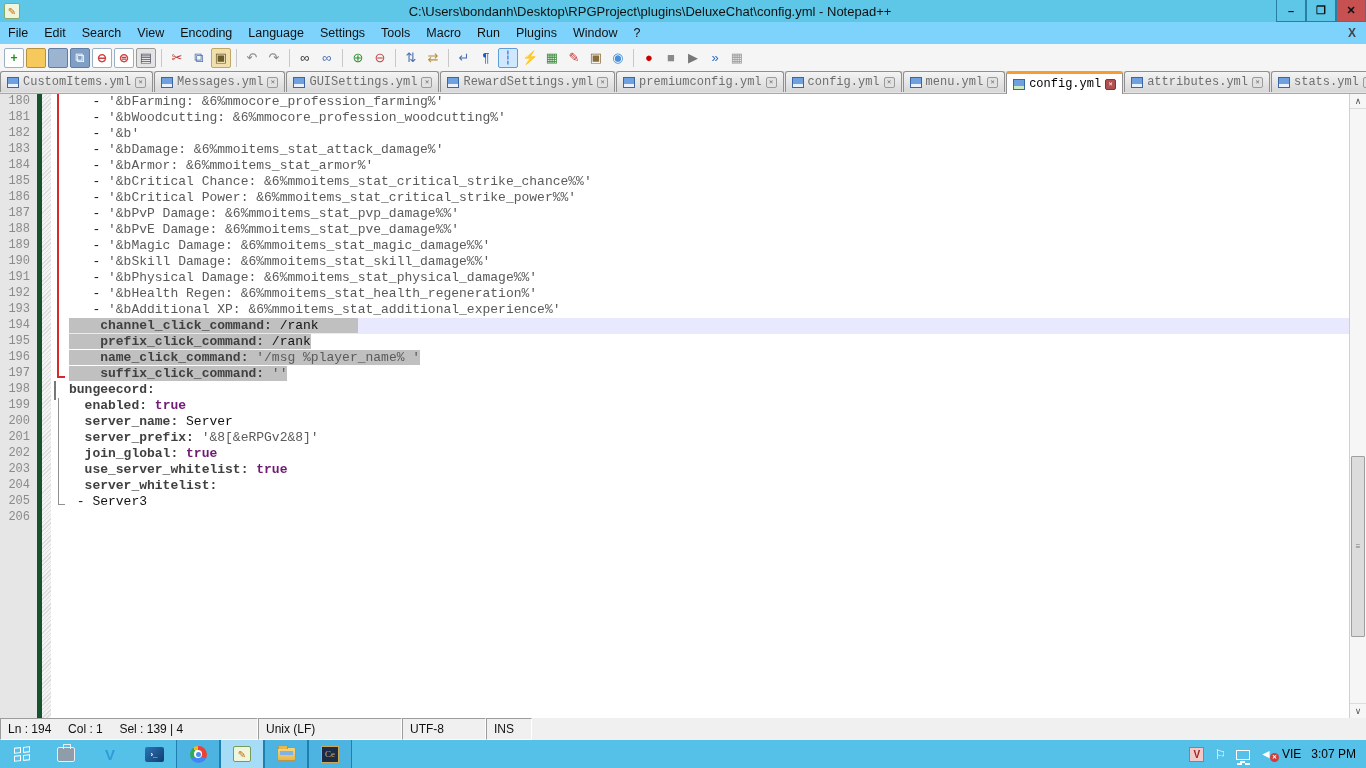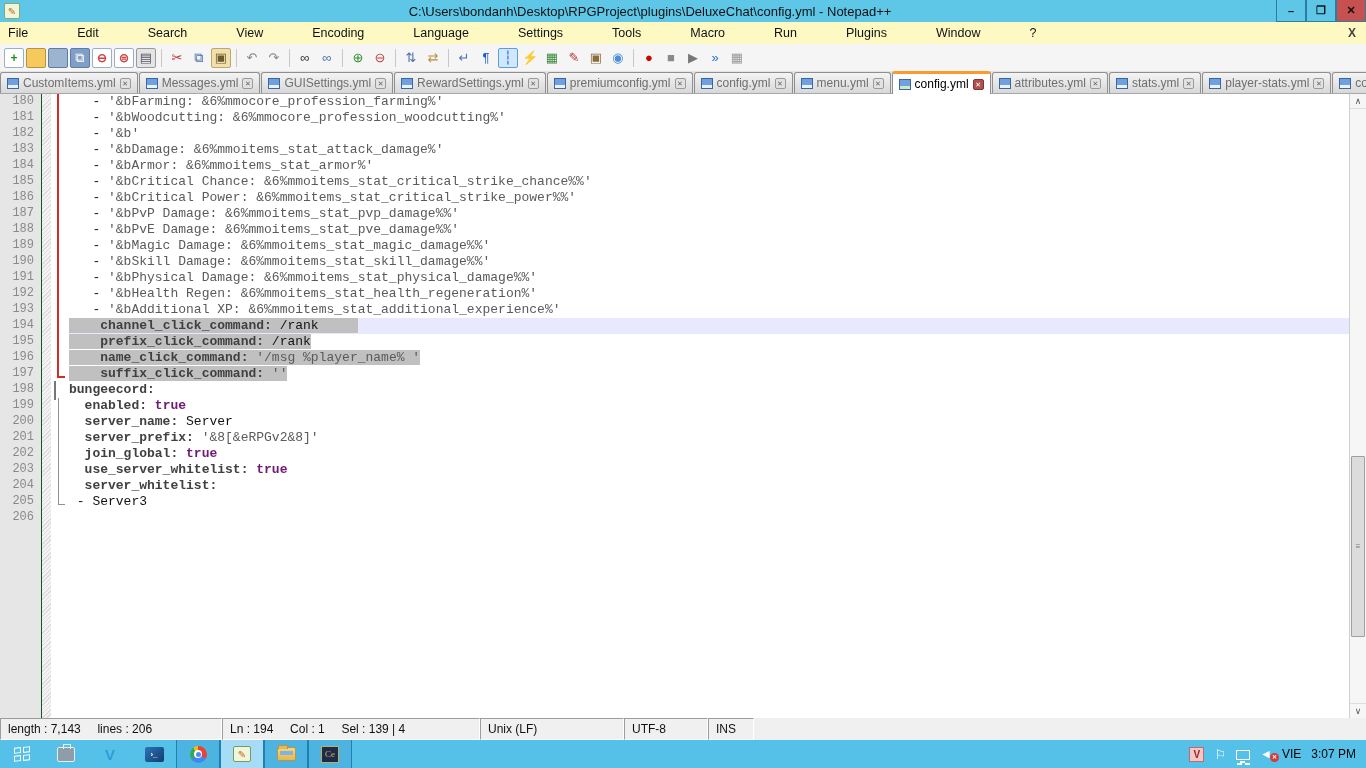--- a/index.html
+++ b/index.html
@@ -8,44 +8,44 @@
 
   
   .titlebar { height:22px; background:#5EC7E8; display:flex; align-items:center; flex:0 0 auto; }
   .titlebar .appicon { width:16px; height:16px; margin:0 4px; background:#eef7de; border:1px solid #8aa86a; border-radius:2px; display:flex; align-items:center; justify-content:center; font-size:10px; color:#c96a10; }
   .titlebar .title { flex:1; text-align:center; font-size:13px; color:#111; white-space:nowrap; overflow:hidden; }
   .winbtns { display:flex; height:22px; }
   .winbtn { width:30px; height:22px; display:flex; align-items:center; justify-content:center; font-size:11px; font-weight:bold; color:#111; border:1px solid #2a7da3; border-top:none; background:#5EC7E8; cursor:default; }
   .winbtn.close { background:#C75050; }
 
   
-  .menubar { height:22px; background:#fef9c3; display:flex; align-items:center; font-size:12.5px; color:#111; flex:0 0 auto;gap:33px; }
+  .menubar { height:22px; background:#7dd3fc; display:flex; align-items:center; font-size:12.5px; color:#111; flex:0 0 auto; }
   .menu-item { padding:2px 8px; }
   .menubar .spacer { flex:1; }
   .menubar-close { padding:0 10px; font-weight:bold; color:#444; font-size:12px; }
 
   
   .toolbar { height:27px; background:#f5f5f5; display:flex; align-items:center; padding-left:3px; flex:0 0 auto; }
   .tbico { width:20px; height:20px; margin:0 1px; display:flex; align-items:center; justify-content:center; font-size:13px; line-height:1; border:1px solid transparent; border-radius:2px; }
   .tbico.page { background:#fff; border:1px solid #9ab0c4; font-weight:bold; font-size:12px; }
   .tbico.active { background:#cfe8ff; border:1px solid #5c9fd6; }
   .tb-sep { width:1px; height:18px; background:#c8c8c8; margin:0 4px; }
 
   
-  .tabbar { height:23px; background:#e4e4e4; display:flex; align-items:flex-end; border-bottom:1px solid #a8a8a8; flex:0 0 auto; }
+  .tabbar { height:23px; background:#e4e4e4; display:flex; border-bottom:1px solid #a8a8a8; flex:0 0 auto;font-family:Liberation Mono, monospace; }
   .tab { height:21px; display:flex; align-items:center; gap:4px; padding:0 6px; margin-right:1px; background:linear-gradient(#f4f4f4,#d8d8d8); border:1px solid #8f8f8f; border-bottom:none; border-radius:3px 3px 0 0; font-size:12px; color:#6e6e6e; white-space:nowrap; }
   .tab.active { height:23px; background:#fff; color:#000; border-top:3px solid #F99B2D; margin-bottom:-1px; }
   .floppy { width:12px; height:11px; background:linear-gradient(#6FA0E0 0 6px,#eaf2ff 6px 11px); border:1px solid #3B66A0; flex:0 0 auto; }
   .tab.active .floppy { background:linear-gradient(#6FA0E0 0 6px,#cdebc2 6px 11px); }
   .tabx { width:11px; height:11px; border:1px solid #9a9a9a; background:#e2e2e2; color:#666; font-size:7px; line-height:9px; text-align:center; border-radius:2px; }
   .tab.active .tabx { background:#B05050; border-color:#7e3535; color:#fff; }
 
   
   .editor { flex:1; display:flex; background:#fff; overflow:hidden; position:relative; }
-  .col-nums { width:42px; background:#e6e6e6; border-right:1px solid #14532d; }
+  .col-nums { width:42px; background:#e6e6e6; border-right:5px solid #14532d; }
   .col-nums .num { height:16px; font:12px "Liberation Mono",monospace; color:#8a8a8a; text-align:right; padding-right:7px; }
   .col-hatch { width:9px; background:repeating-linear-gradient(135deg,#dcdcdc 0 1px,#f3f3f3 1px 3px); }
   .col-fold { width:15px; background:#fff; }
   .fold { height:16px; position:relative; }
   .f-red::before { content:""; position:absolute; left:6px; top:0; bottom:0; width:2px; background:#d42a2a; }
   .f-red-end::before { content:""; position:absolute; left:6px; top:0; height:10px; width:2px; background:#d42a2a; }
   .f-red-end::after { content:""; position:absolute; left:6px; top:10px; width:8px; height:2px; background:#d42a2a; }
   .f-gray::before { content:""; position:absolute; left:7px; top:0; bottom:0; width:1px; background:#909090; }
   .f-gray-end::before { content:""; position:absolute; left:7px; top:0; height:10px; width:1px; background:#909090; }
   .f-gray-end::after { content:""; position:absolute; left:7px; top:10px; width:7px; height:1px; background:#909090; }
@@ -303,21 +303,20 @@
     <div class="col-code"><div class="codeline"><span class="t-txt">   - </span><span class="t-str">'&amp;bFarming: &amp;6%mmocore_profession_farming%'</span></div><div class="codeline"><span class="t-txt">   - </span><span class="t-str">'&amp;bWoodcutting: &amp;6%mmocore_profession_woodcutting%'</span></div><div class="codeline"><span class="t-txt">   - </span><span class="t-str">'&amp;b'</span></div><div class="codeline"><span class="t-txt">   - </span><span class="t-str">'&amp;bDamage: &amp;6%mmoitems_stat_attack_damage%'</span></div><div class="codeline"><span class="t-txt">   - </span><span class="t-str">'&amp;bArmor: &amp;6%mmoitems_stat_armor%'</span></div><div class="codeline"><span class="t-txt">   - </span><span class="t-str">'&amp;bCritical Chance: &amp;6%mmoitems_stat_critical_strike_chance%%'</span></div><div class="codeline"><span class="t-txt">   - </span><span class="t-str">'&amp;bCritical Power: &amp;6%mmoitems_stat_critical_strike_power%%'</span></div><div class="codeline"><span class="t-txt">   - </span><span class="t-str">'&amp;bPvP Damage: &amp;6%mmoitems_stat_pvp_damage%%'</span></div><div class="codeline"><span class="t-txt">   - </span><span class="t-str">'&amp;bPvE Damage: &amp;6%mmoitems_stat_pve_damage%%'</span></div><div class="codeline"><span class="t-txt">   - </span><span class="t-str">'&amp;bMagic Damage: &amp;6%mmoitems_stat_magic_damage%%'</span></div><div class="codeline"><span class="t-txt">   - </span><span class="t-str">'&amp;bSkill Damage: &amp;6%mmoitems_stat_skill_damage%%'</span></div><div class="codeline"><span class="t-txt">   - </span><span class="t-str">'&amp;bPhysical Damage: &amp;6%mmoitems_stat_physical_damage%%'</span></div><div class="codeline"><span class="t-txt">   - </span><span class="t-str">'&amp;bHealth Regen: &amp;6%mmoitems_stat_health_regeneration%'</span></div><div class="codeline"><span class="t-txt">   - </span><span class="t-str">'&amp;bAdditional XP: &amp;6%mmoitems_stat_additional_experience%'</span></div><div class="codeline cur"><span class="sel"><span class="t-txt">    </span><span class="t-key">channel_click_command:</span><span class="t-txt"> /rank</span><span class="t-txt">     </span></span></div><div class="codeline"><span class="sel"><span class="t-txt">    </span><span class="t-key">prefix_click_command:</span><span class="t-txt"> /rank</span></span></div><div class="codeline"><span class="sel"><span class="t-txt">    </span><span class="t-key">name_click_command:</span><span class="t-txt"> </span><span class="t-str">'/msg %player_name% '</span></span></div><div class="codeline"><span class="sel"><span class="t-txt">    </span><span class="t-key">suffix_click_command:</span><span class="t-txt"> </span><span class="t-str">''</span></span></div><div class="codeline"><span class="t-key">bungeecord:</span></div><div class="codeline"><span class="t-txt">  </span><span class="t-key">enabled:</span><span class="t-txt"> </span><span class="t-kw">true</span></div><div class="codeline"><span class="t-txt">  </span><span class="t-key">server_name:</span><span class="t-txt"> Server</span></div><div class="codeline"><span class="t-txt">  </span><span class="t-key">server_prefix:</span><span class="t-txt"> </span><span class="t-str">'&amp;8[&amp;eRPGv2&amp;8]'</span></div><div class="codeline"><span class="t-txt">  </span><span class="t-key">join_global:</span><span class="t-txt"> </span><span class="t-kw">true</span></div><div class="codeline"><span class="t-txt">  </span><span class="t-key">use_server_whitelist:</span><span class="t-txt"> </span><span class="t-kw">true</span></div><div class="codeline"><span class="t-txt">  </span><span class="t-key">server_whitelist:</span></div><div class="codeline"><span class="t-txt"> - Server3</span></div><div class="codeline"></div></div>
     <div class="vscroll">
       <div class="varrow up">∧</div>
       <div class="vthumb">≡</div>
       <div class="varrow down">∨</div>
     </div>
 
   </div>
 
   <div class="statusbar">
-    <span class="st lenlines">length : 7,143     lines : 206</span>
     <span class="st pos">Ln : 194     Col : 1     Sel : 139 | 4</span>
     <span class="st eol">Unix (LF)</span>
     <span class="st enc">UTF-8</span>
     <span class="st ins">INS</span>
     <span class="st grip"></span>
   </div>
 
   <div class="taskbar">
     <div class="tkbtn">
         <span class="start-grid">

